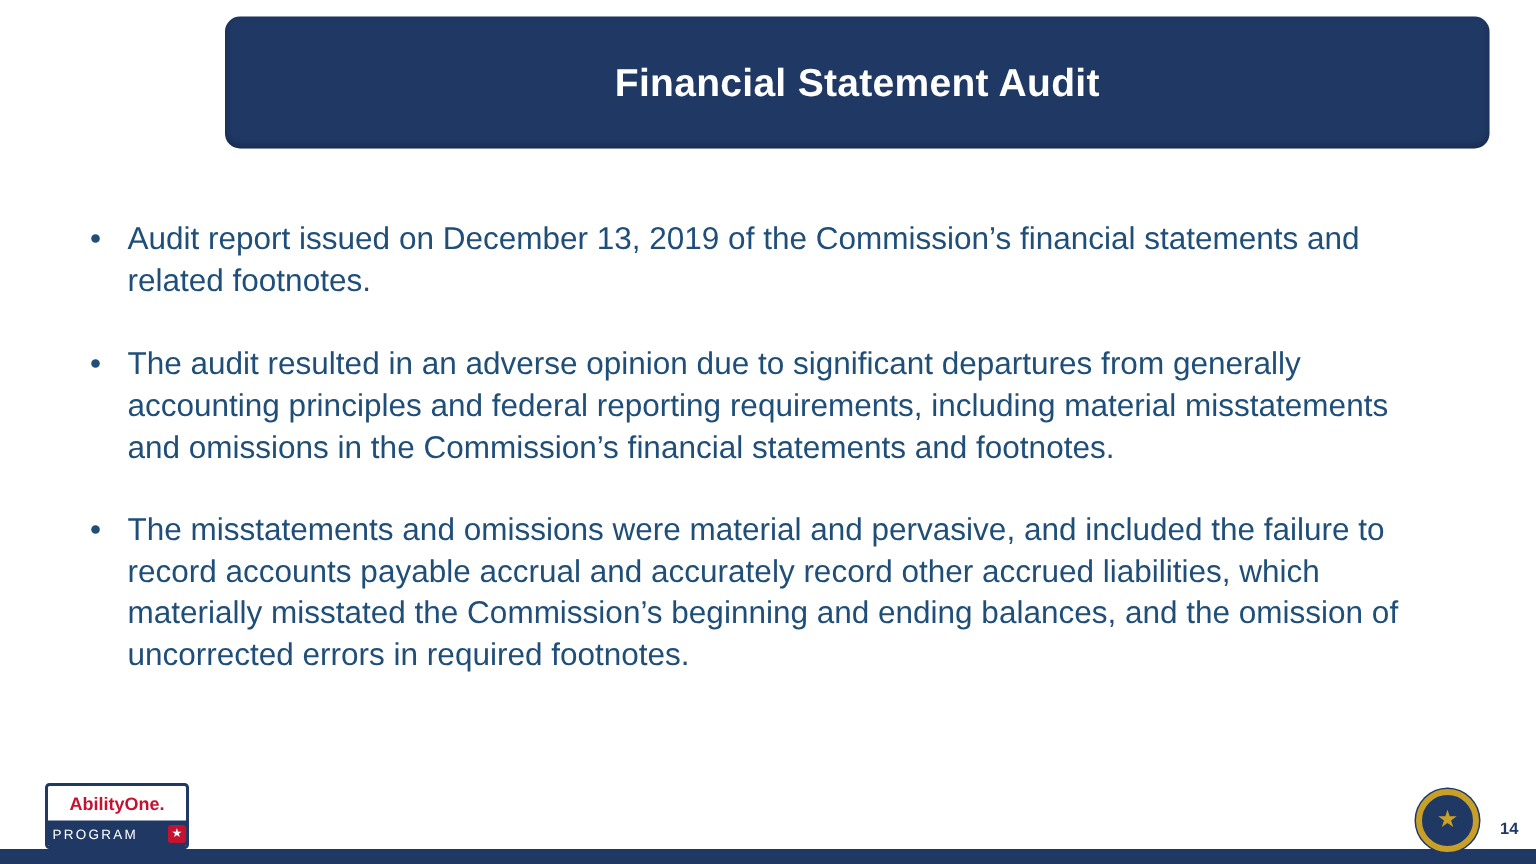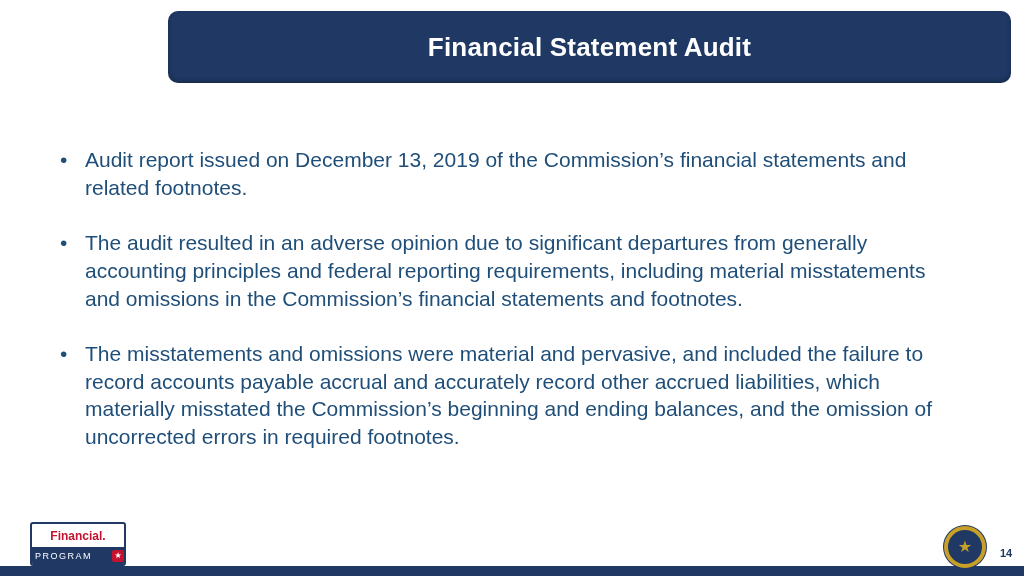--- a/index.html
+++ b/index.html
@@ -52,22 +52,22 @@
     margin-top:2px;
     width:100%;
     background:var(--navy);
     color:#ffffff;
     font-size:8px;line-height:14px;
     height:22px;
   }
 
   
   .title-bar{
-    position:absolute;left:168px;top:11px;
-    width:843px;height:72px;
+    position:absolute;left:150px;top:11px;
+    width:843px;height:88px;
     background:var(--navy);
     border-radius:10px;
     display:flex;align-items:center;justify-content:center;
     box-shadow:inset 0 -2px 4px rgba(0,0,0,0.25);
   }
   .title-bar h1{
     color:#ffffff;
     font-size:26px;
     font-weight:bold;
     letter-spacing:0.2px;
@@ -172,21 +172,21 @@
     </li>
     <li>
       <span class="marker">•</span>
       <span>The misstatements and omissions were material and pervasive, and included the failure to record accounts payable accrual and accurately record other accrued liabilities, which materially misstated the Commission’s beginning and ending balances, and the omission of uncorrected errors in required footnotes.</span>
     </li>
   </ul>
 
   <div class="footer-bar"></div>
 
   <div class="program-badge">
-    <div class="badge-top">Financial.</div>
+    <div class="badge-top">AbilityOne.</div>
     <div class="badge-bottom">
       <span>PROGRAM</span>
       <span class="badge-star">★</span>
     </div>
   </div>
 
   <div class="seal">
     <span class="seal-star">★</span>
   </div>
 

